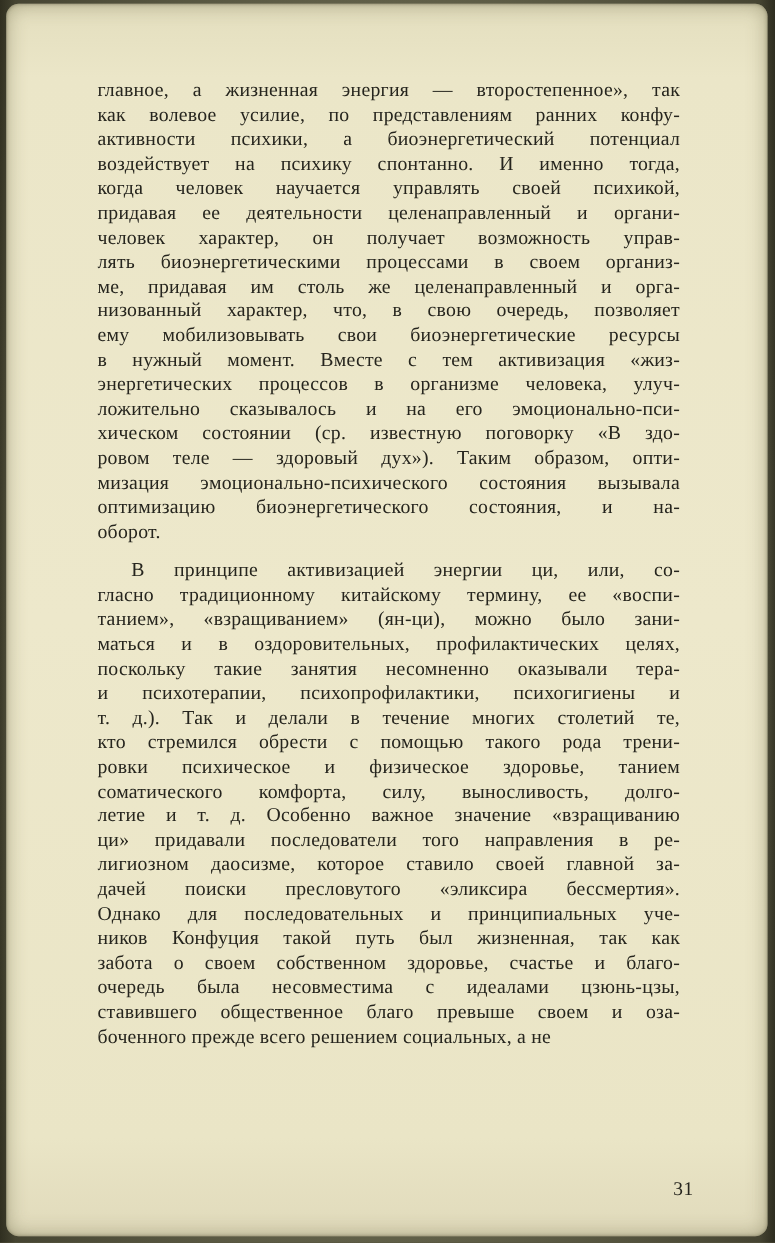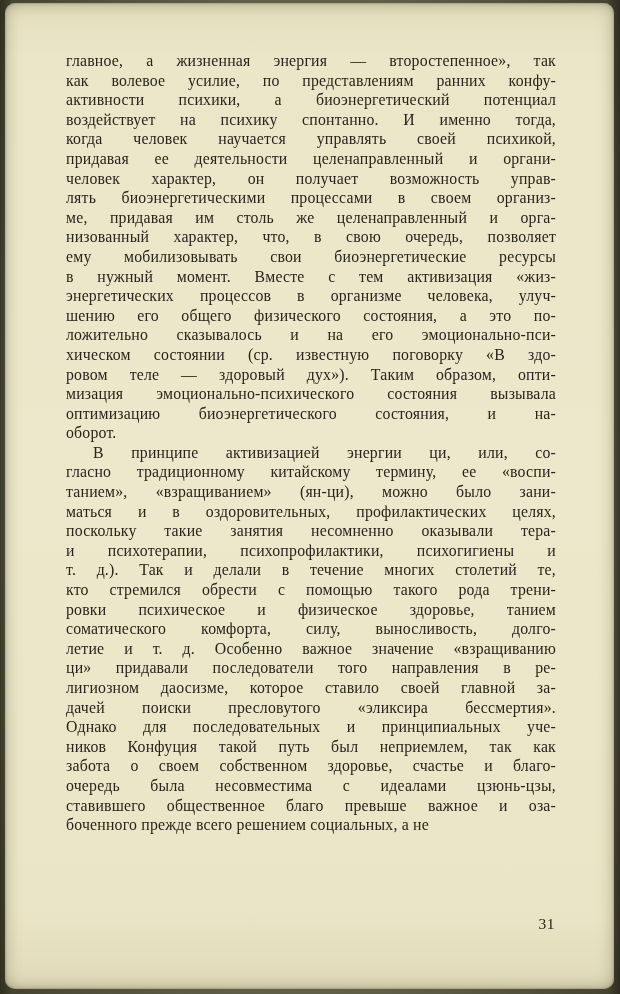--- a/index.html
+++ b/index.html
@@ -37,37 +37,37 @@
   .text-column {
     position: absolute;
     top: 48px;
     left: 61px;
     width: 490px;
     color: #26251e;
     font-size: 15.8px;
     line-height: 19.6px;
     letter-spacing: 0.2px;
   }
-  .paragraph { margin: 0; }
+  .paragraph { margin: 12px; }
   .line {
     text-align: justify;
     text-align-last: justify;
     white-space: normal;
     height: 19.6px;
     overflow: hidden;
   }
   .line.end {
     text-align-last: left;
   }
   .paragraph.indented .line:first-child {
     text-indent: 27px;
   }
   .page-number {
     position: absolute;
-    top: 912px;
+    top: 940px;
     right: 59px;
     color: #26251e;
     font-size: 15.5px;
     letter-spacing: 0.5px;
   }
 </style>
 </head>
 <body>
 
 <div class="scan-edge"></div>
@@ -81,21 +81,20 @@
         <div class="line">воздействует на психику спонтанно. И именно тогда,</div>
         <div class="line">когда человек научается управлять своей психикой,</div>
         <div class="line">придавая ее деятельности целенаправленный и органи-</div>
         <div class="line">человек характер, он получает возможность управ-</div>
         <div class="line">лять биоэнергетическими процессами в своем организ-</div>
         <div class="line">ме, придавая им столь же целенаправленный и орга-</div>
         <div class="line">низованный характер, что, в свою очередь, позволяет</div>
         <div class="line">ему мобилизовывать свои биоэнергетические ресурсы</div>
         <div class="line">в нужный момент. Вместе с тем активизация «жиз-</div>
         <div class="line">энергетических процессов в организме человека, улуч-</div>
-        <div class="line">шению его общего физического состояния, а это по-</div>
         <div class="line">ложительно сказывалось и на его эмоционально-пси-</div>
         <div class="line">хическом состоянии (ср. известную поговорку «В здо-</div>
         <div class="line">ровом теле — здоровый дух»). Таким образом, опти-</div>
         <div class="line">мизация эмоционально-психического состояния вызывала</div>
         <div class="line">оптимизацию биоэнергетического состояния, и на-</div>
         <div class="line end">оборот.</div>
       </div>
     <div class="paragraph indented">
         <div class="line">В принципе активизацией энергии ци, или, со-</div>
         <div class="line">гласно традиционному китайскому термину, ее «воспи-</div>
@@ -105,21 +104,21 @@
         <div class="line">и психотерапии, психопрофилактики, психогигиены и</div>
         <div class="line">т. д.). Так и делали в течение многих столетий те,</div>
         <div class="line">кто стремился обрести с помощью такого рода трени-</div>
         <div class="line">ровки психическое и физическое здоровье, танием</div>
         <div class="line">соматического комфорта, силу, выносливость, долго-</div>
         <div class="line">летие и т. д. Особенно важное значение «взращиванию</div>
         <div class="line">ци» придавали последователи того направления в ре-</div>
         <div class="line">лигиозном даосизме, которое ставило своей главной за-</div>
         <div class="line">дачей поиски пресловутого «эликсира бессмертия».</div>
         <div class="line">Однако для последовательных и принципиальных уче-</div>
-        <div class="line">ников Конфуция такой путь был неприемлем, так как</div>
+        <div class="line">ников Конфуция такой путь был жизненная, так как</div>
         <div class="line">забота о своем собственном здоровье, счастье и благо-</div>
         <div class="line">очередь была несовместима с идеалами цзюнь-цзы,</div>
-        <div class="line">ставившего общественное благо превыше важное и оза-</div>
+        <div class="line">ставившего общественное благо превыше своем и оза-</div>
         <div class="line end">боченного прежде всего решением социальных, а не</div>
       </div>
   </div>
   <div class="page-number">31</div>
 </div>
 
 </body></html>

